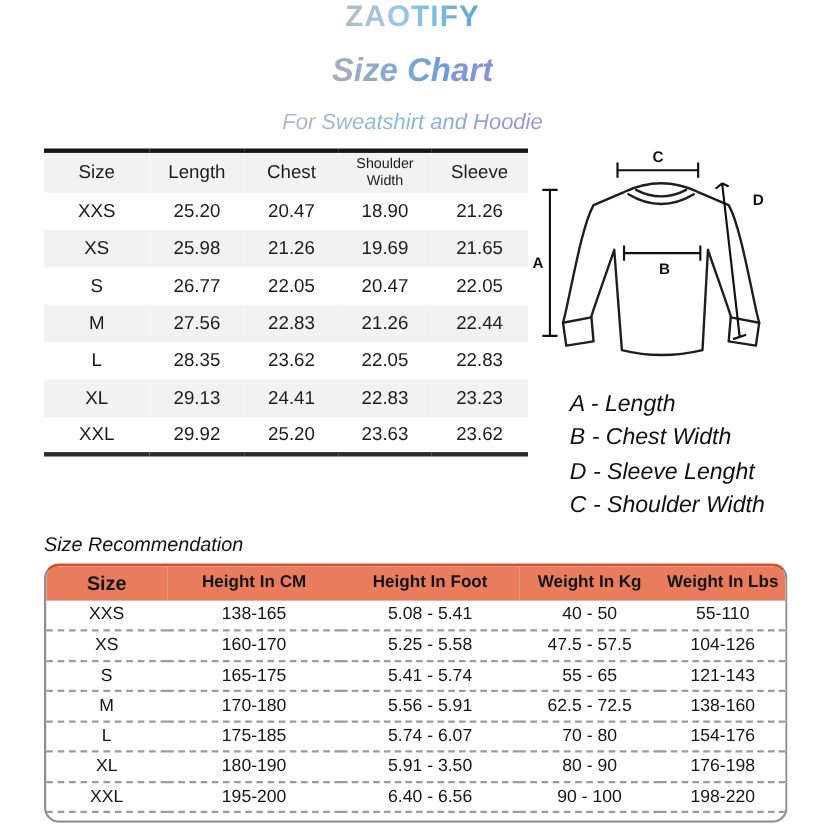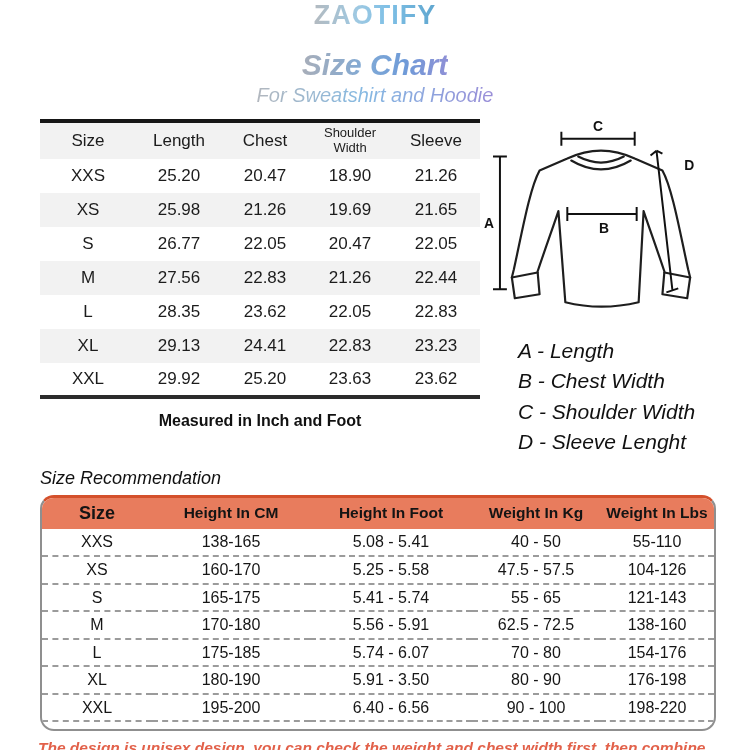--- a/index.html
+++ b/index.html
@@ -33,21 +33,21 @@
     margin-top: 17px;
     background: linear-gradient(90deg, #a8aeb9 0%, #7fa9d6 45%, #6f9bd8 70%, #8e90d6 100%);
     -webkit-background-clip: text;
     background-clip: text;
     color: transparent;
   }
   .title-wrap { text-align: center; }
   .subtitle {
     font-size: 20px;
     font-style: italic;
-    margin-top: 2px;
+    margin-top: 18px;
     background: linear-gradient(90deg, #b2b7be 0%, #85b9e2 45%, #8ea2dd 75%, #9a8ed8 100%);
     -webkit-background-clip: text;
     background-clip: text;
     color: transparent;
     display: inline-block;
   }
 
   
   .main-row { display: flex; margin-top: 12px; }
   .left-col { width: 500px; }
@@ -231,21 +231,20 @@
           <tr>
             <td>XXL</td>
             <td>29.92</td>
             <td>25.20</td>
             <td>23.63</td>
             <td>23.62</td>
           </tr>
         </tbody>
       </table>
 
-      <div class="measured-note">Measured in Inch and Foot</div>
     </div>
 
     <div class="right-col">
       <div class="diagram-box">
         <svg width="238" height="213" viewBox="0 0 240 215">
           <g fill="none" stroke="#1e1e1e" stroke-width="2.2" stroke-linejoin="round" stroke-linecap="round">
 
             <path d="M86,46 Q120,30 154,46 L182,58 C192,76 200,122 208,158 L210,166 L207,187 L182,183 L184,160 C176,136 168,114 163,99 L158,191 Q120,200 84,191 L77,99 C72,114 64,136 56,160 L58,183 L33,187 L30,166 L32,158 C40,122 48,76 58,58 Z"></path>
 
             <path d="M90,48 Q120,66 150,48"></path>
@@ -268,22 +267,22 @@
             <text x="112" y="18">C</text>
             <text x="2" y="116">A</text>
             <text x="118" y="121">B</text>
             <text x="204" y="58">D</text>
           </g>
         </svg>
       </div>
       <div class="legend">
         <div class="legend-item">A - Length</div>
         <div class="legend-item">B - Chest Width</div>
+        <div class="legend-item">D - Sleeve Lenght</div>
         <div class="legend-item">C - Shoulder Width</div>
-        <div class="legend-item">D - Sleeve Lenght</div>
       </div>
     </div>
   </div>
 
   <div class="reco-heading">Size Recommendation</div>
 
   <div class="reco-wrap">
     <table class="reco-table">
       <colgroup>
           <col class="r0">

